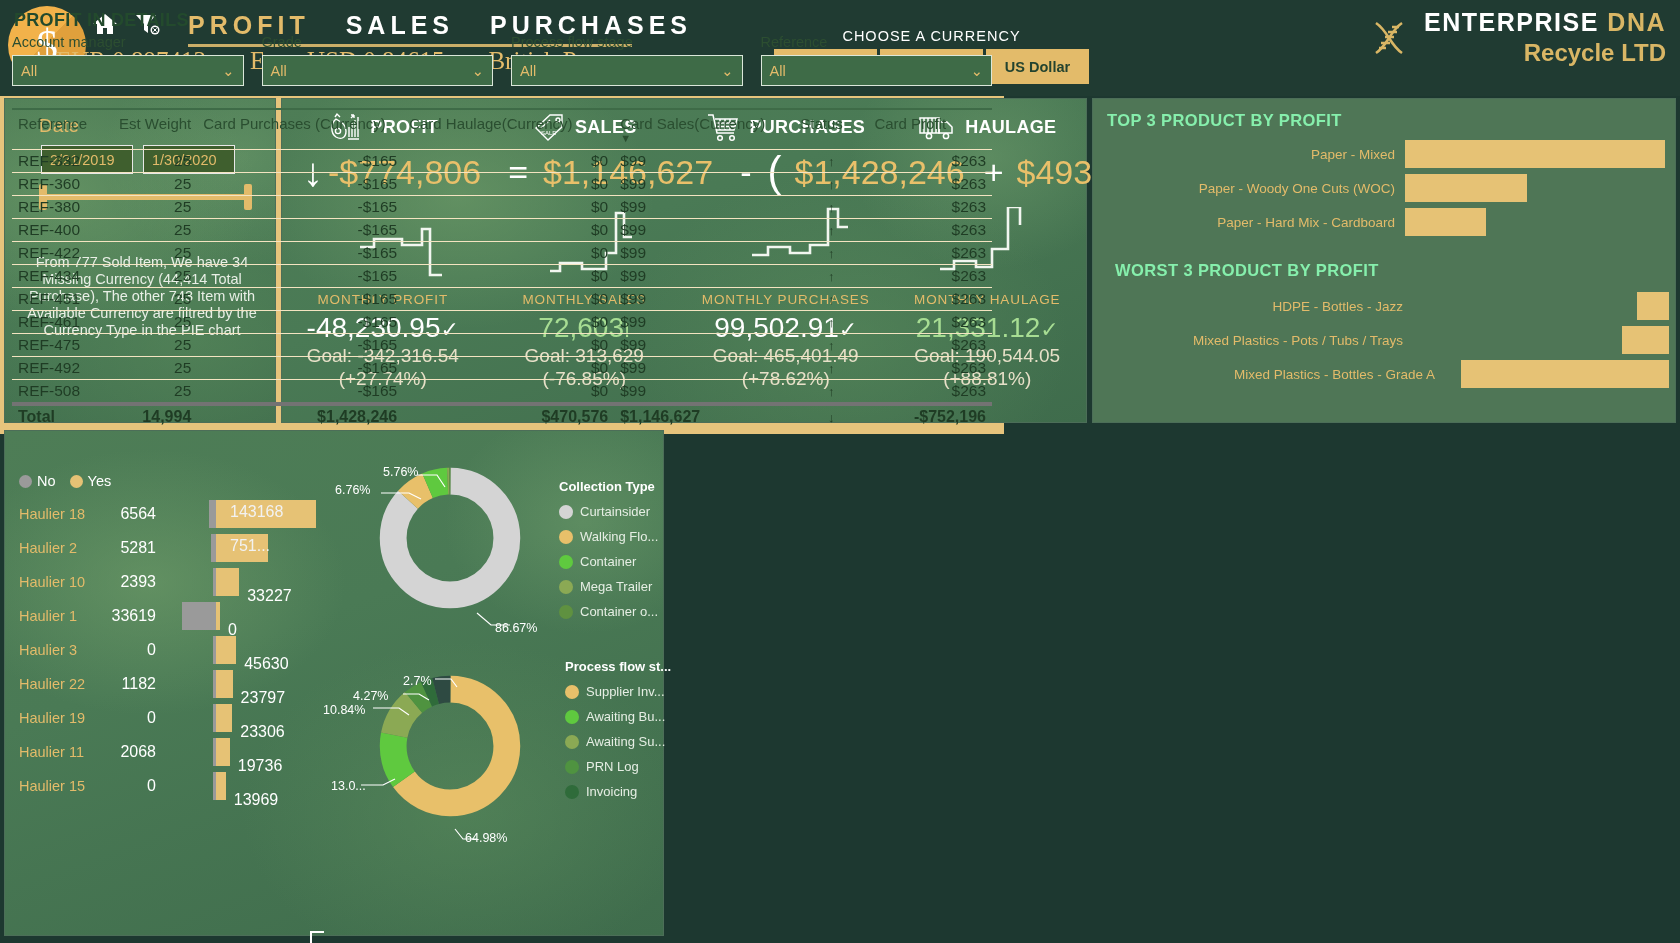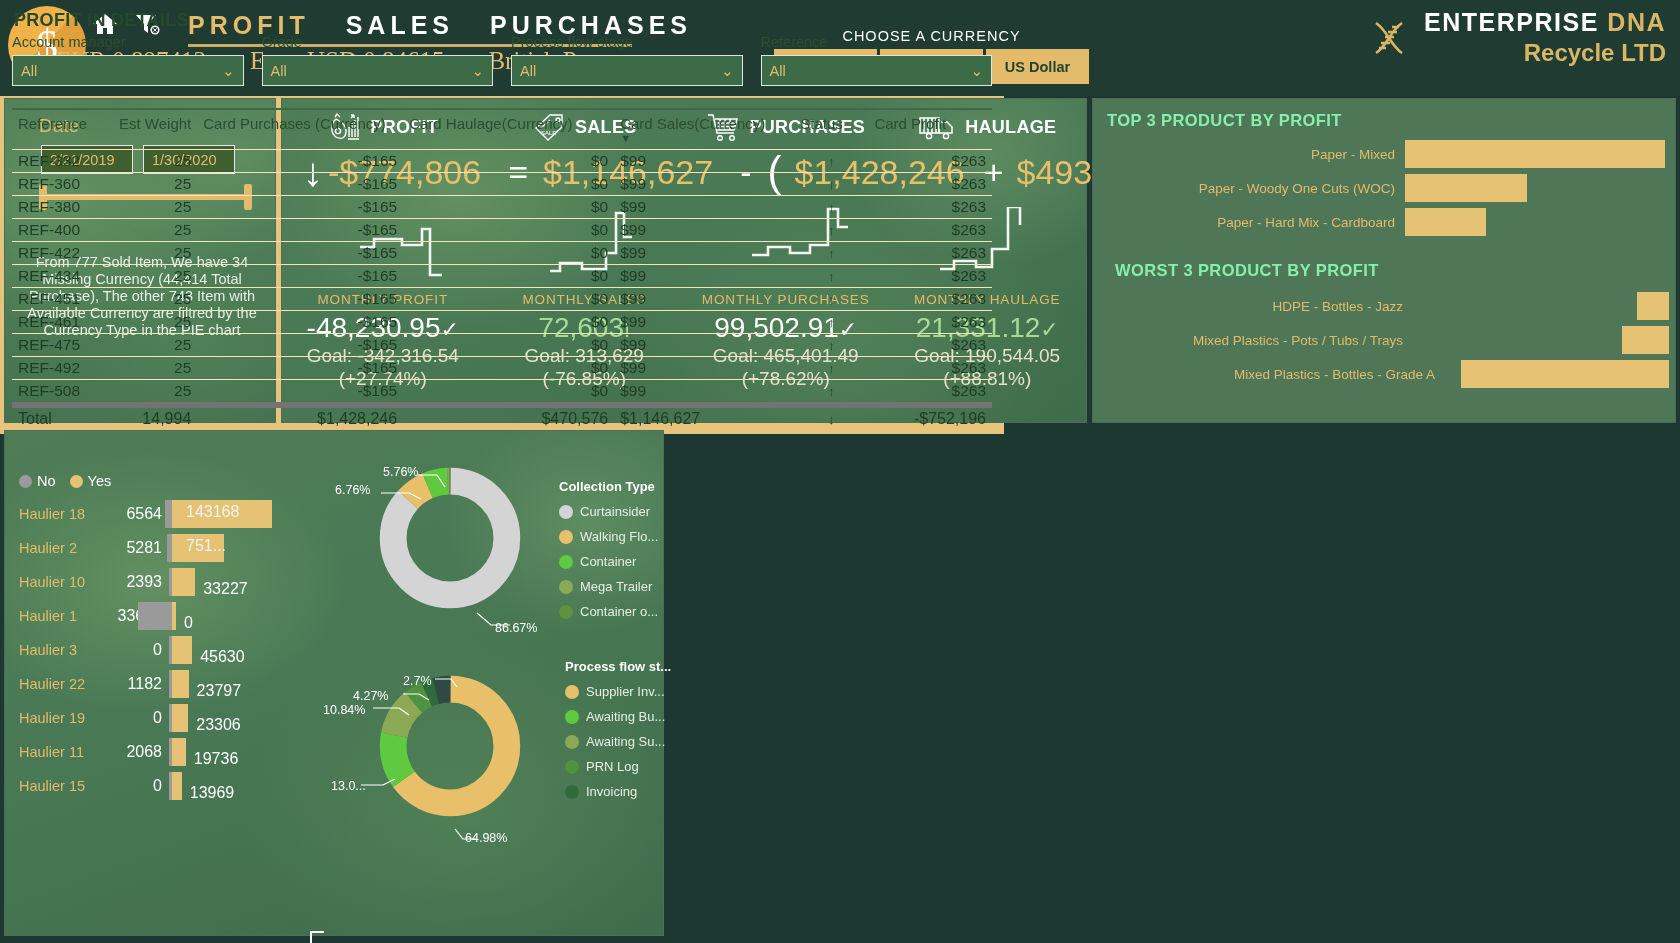--- a/index.html
+++ b/index.html
@@ -102,26 +102,26 @@
 
   
   #haul-panel { left: 4px; top: 430px; width: 660px; height: 506px; }
   .haul-title { position: absolute; left: 16px; top: 14px; font-size: 18px; font-weight: bold; color: #fff; letter-spacing: .5px; }
   .haul-legend { position: absolute; left: 14px; top: 42px; display: flex; gap: 14px; align-items: center; }
   .lg-item { display: flex; align-items: center; gap: 5px; font-size: 14.5px; color: #fff; }
   .dot { width: 13px; height: 13px; border-radius: 50%; display: inline-block; }
   .haul-rows { position: absolute; left: 0; top: 66px; width: 300px; }
   .haul-row { height: 34px; display: flex; align-items: center; position: relative; }
   .h-name { width: 105px; padding-left: 14px; font-size: 14.5px; color: #e3bb6a; }
-  .h-noval { width: 62px; text-align: right; font-size: 16px; color: #fff; padding-right: 10px; }
-  .h-axis { position: relative; flex: 1; height: 30px; }
+  .h-noval { width: 62px; text-align: right; font-size: 16px; color: #fff; padding-right: 16px; }
+  .h-axis { position: relative; flex: 1; height: 30px; margin-left: 44px; }
   .bar-no { position: absolute; top: 1px; height: 28px; background: #9a9a9a; right: 100%; }
   .bar-yes { position: absolute; top: 1px; height: 28px; background: #e6c275; left: 0; }
   .bar-val-in { position: absolute; top: 4px; font-size: 16px; color: #f2f2f2; }
-  .bar-val-out { position: absolute; top: 13px; font-size: 16px; color: #fff; }
+  .bar-val-out { position: absolute; top: 20px; font-size: 16px; color: #fff; }
 
   .bracket { position: absolute; left: 305px; top: 500px; width: 14px; height: 116px;
              border: 2px solid #fff; border-right: none; }
 
   
   .donut-wrap { position: absolute; }
   .cb-title { font-size: 13px; font-weight: bold; color: #fff; }
   .cb-item { display: flex; align-items: center; gap: 7px; margin-top: 10px; font-size: 13px; color: #e6eee4; }
   .cb-dot { width: 14px; height: 14px; border-radius: 50%; }
   .pctlbl { position: absolute; font-size: 12.5px; color: #fff; white-space: nowrap; }
@@ -139,21 +139,21 @@
   .pd-divider { position: absolute; left: 12px; top: 108px; width: 980px; height: 2px; background: #3e6b47; }
   table.pd { position: absolute; left: 12px; top: 112px; width: 980px; border-collapse: collapse; }
   table.pd th {
     font-weight: normal; font-size: 15px; color: #2a4e30; text-align: right;
     padding: 3px 6px 5px 6px; vertical-align: top;
   }
   table.pd th.l { text-align: left; }
   table.pd td { font-size: 15.5px; color: #1f3c24; padding: 2px 6px; text-align: right;
                 border-top: 1.5px solid #f4e4c1; }
   table.pd td.l { text-align: left; }
-  table.pd tr.total td { font-weight: normal; border-top: 6px solid #737373; font-size: 16px; }
+  table.pd tr.total td { font-weight: bold; border-top: 4px solid #737373; font-size: 16px; }
   .sort-caret { color: #2a4e30; font-size: 11px; }
 </style>
 </head>
 <body>
 
 <div id="app">
 
   <div class="topbar">
     <div class="coin">
       <div class="dollar">$</div>

